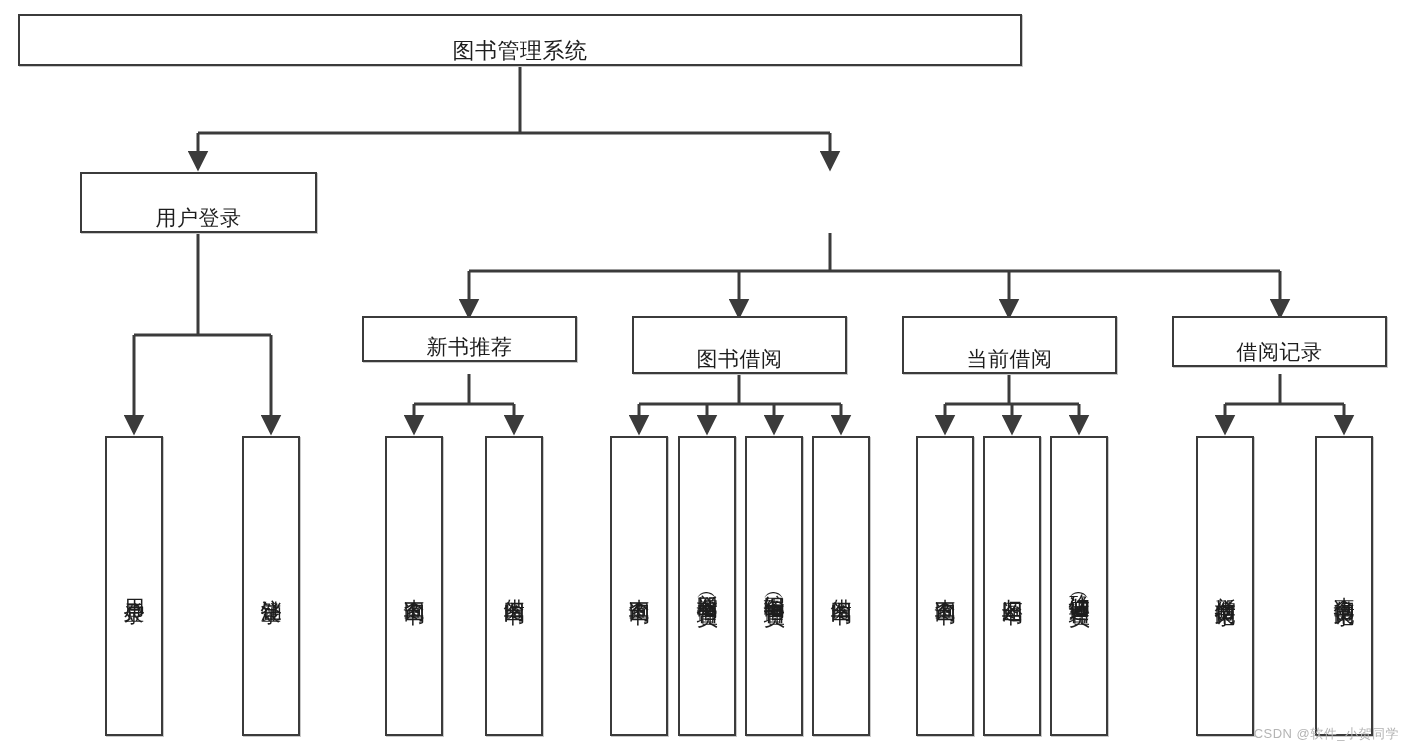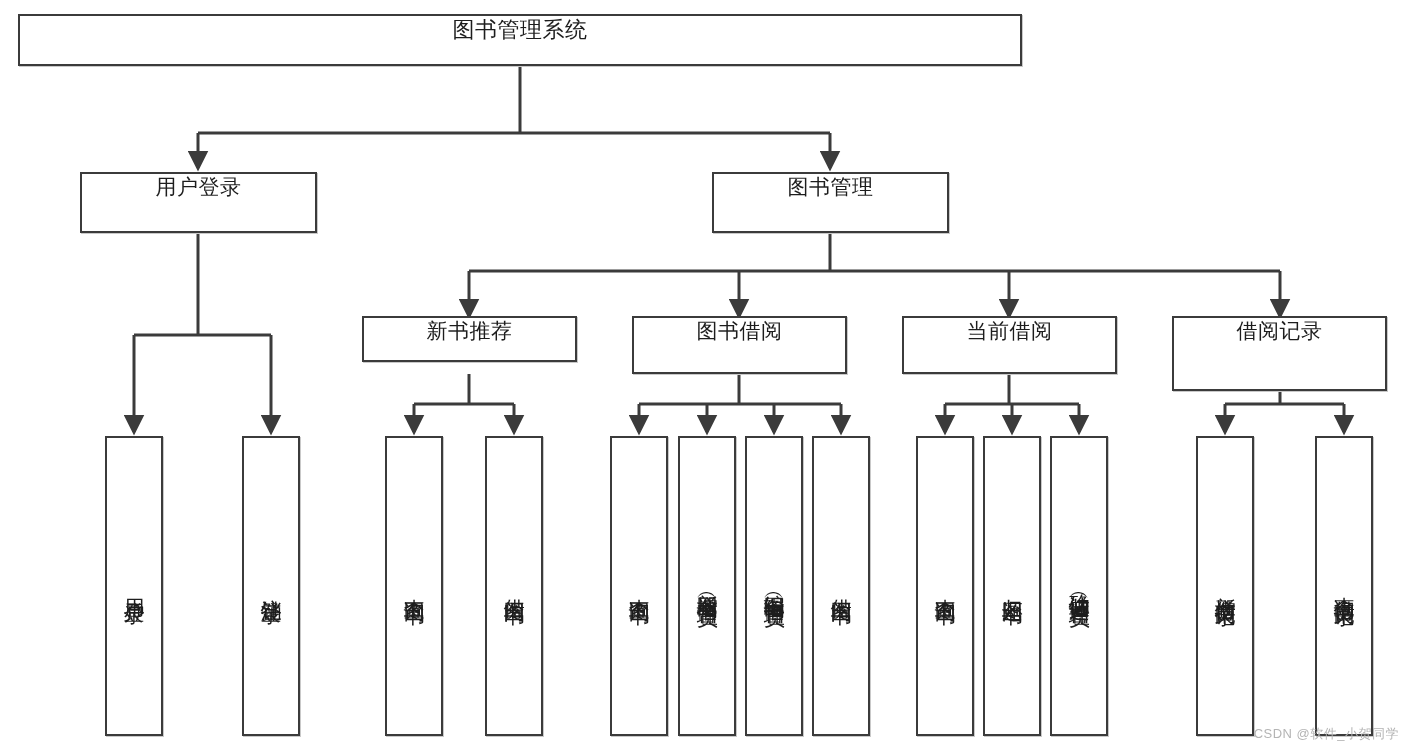--- a/index.html
+++ b/index.html
@@ -28,21 +28,21 @@
     pointer-events: none;
   }
   
   .node {
     position: absolute;
     box-sizing: border-box;
     background: #ffffff;
     border: 2px solid #3b3b3b;
     box-shadow: 1px 1px 0 0 #c9c9c9;
     display: flex;
-    align-items: flex-start;
+    align-items: flex-end;
     justify-content: center;
     color: #1d1d1d;
     line-height: 1.25;
     text-align: center;
   }
   .node.horiz {
     font-size: 21px;
     letter-spacing: 0.5px;
   }
   .node.root {
@@ -130,37 +130,34 @@
   </svg>
 
   <div class="node horiz root" style="left:18px; top:14px; width:1004px; height:52px;">
     <span>图书管理系统</span>
   </div>
 
   <div class="node horiz" style="left:80px; top:172px; width:237px; height:61px;">
     <span>用户登录</span>
   </div>
 
-  <div class="node horiz" style="left:712px; top:172px; width:237px; height:61px;">
-    <span>图书管理</span>
-  </div>
 
   <div class="node horiz" style="left:362px; top:316px; width:215px; height:46px;">
     <span>新书推荐</span>
   </div>
 
   <div class="node horiz" style="left:902px; top:316px; width:215px; height:58px;">
     <span>当前借阅</span>
   </div>
 
   <div class="node horiz" style="left:632px; top:316px; width:215px; height:58px;">
     <span>图书借阅</span>
   </div>
 
-  <div class="node horiz" style="left:1172px; top:316px; width:215px; height:75px;">
+  <div class="node horiz" style="left:1172px; top:316px; width:215px; height:51px;">
     <span>借阅记录</span>
   </div>
 
   <div class="node vert" style="left:105px; top:436px; width:58px; height:300px;">
     <span class="vtext">用户登录</span>
   </div>
 
   <div class="node vert" style="left:242px; top:436px; width:58px; height:300px;">
     <span class="vtext">注销登录</span>
   </div>

